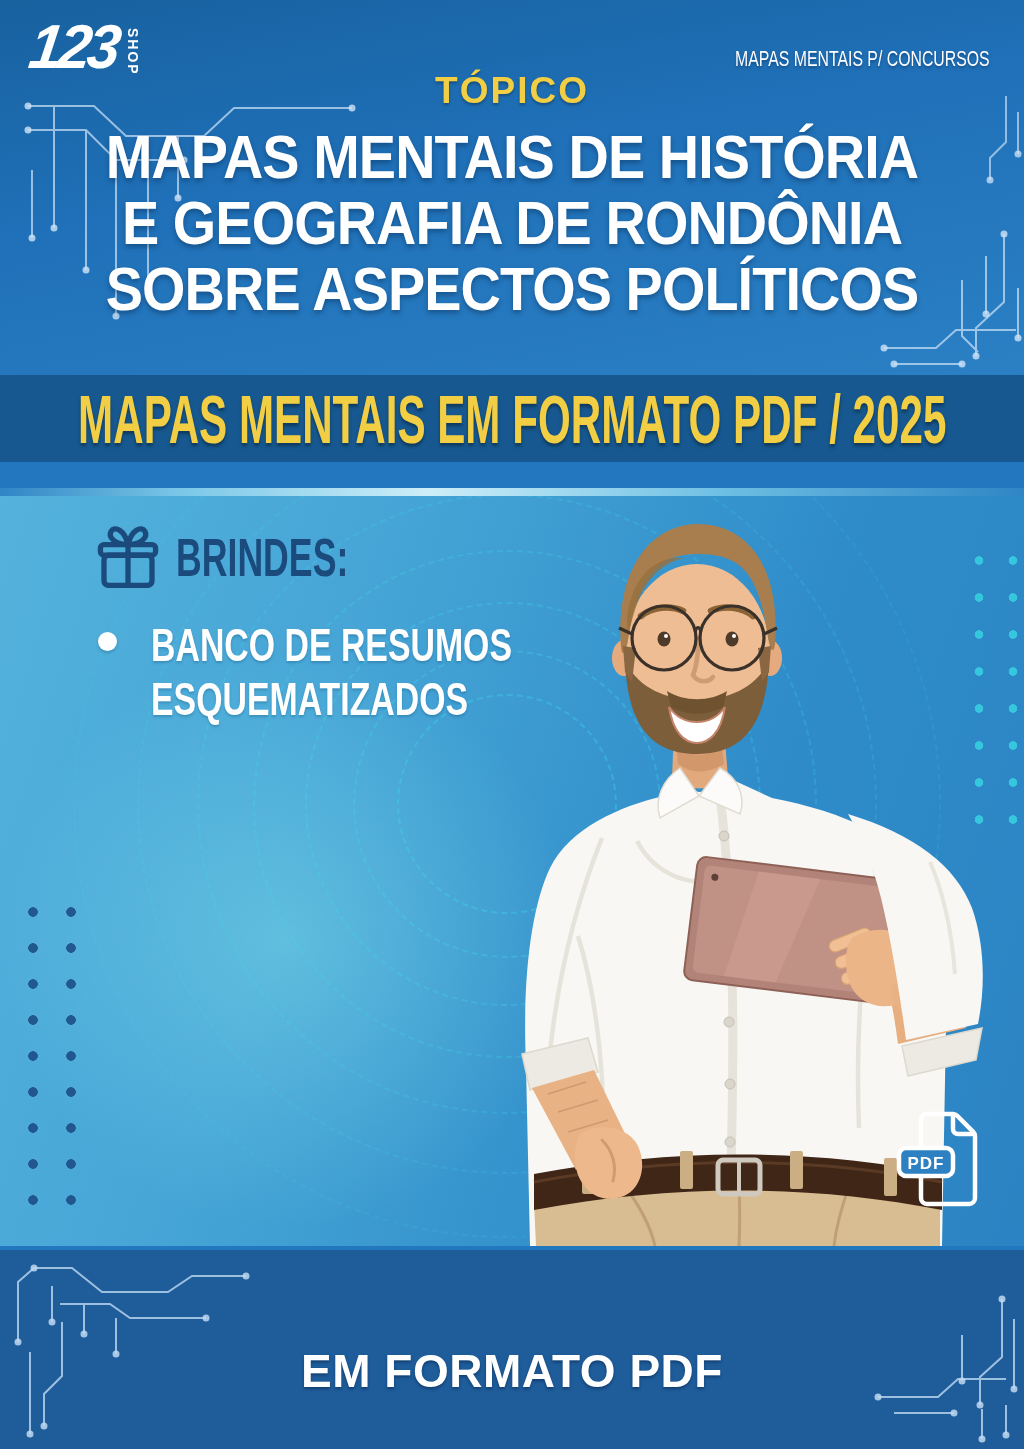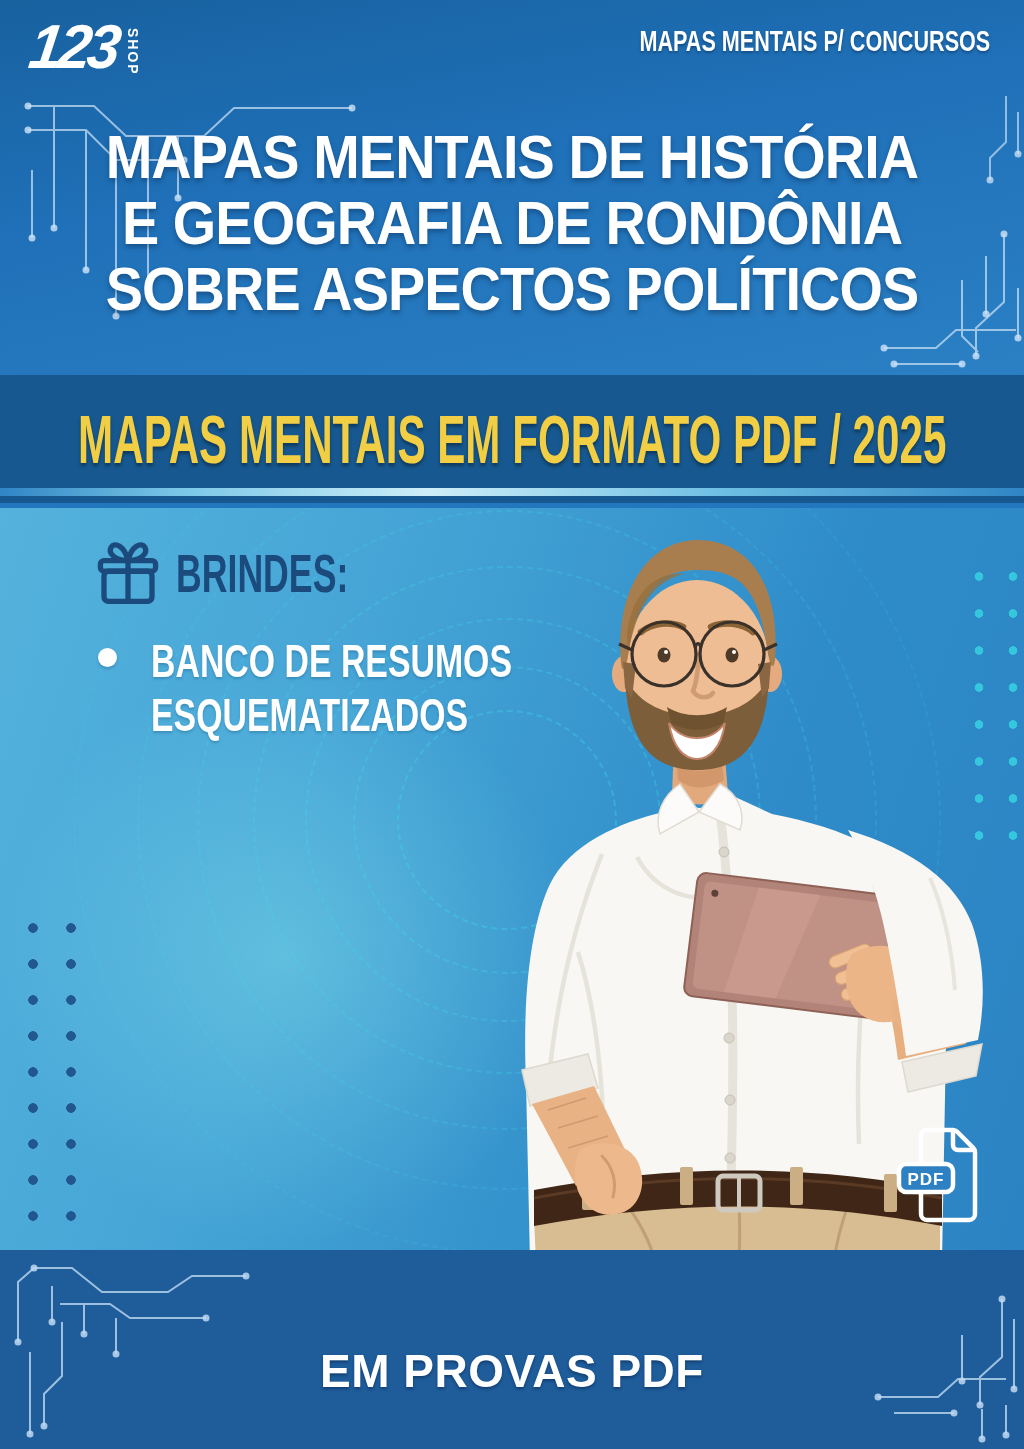--- a/index.html
+++ b/index.html
@@ -6,39 +6,39 @@
   .sheet{position:relative;width:1024px;height:1449px;overflow:hidden;margin:0 auto;
          font-family:"Liberation Sans",sans-serif;background:#2277bf;}
   section{position:absolute;left:0;width:100%;}
 
   
   .header{top:0;height:375px;background:linear-gradient(170deg,#18619f 0%,#1f70b8 42%,#2b80c4 100%);}
   .logo{position:absolute;left:30px;top:16px;display:flex;color:#fff;}
   .logo-num{font-size:62px;line-height:62px;font-style:italic;font-weight:900;letter-spacing:-4px;
             transform:skewX(-8deg) scaleX(.95);transform-origin:left center;}
   .logo-sub{writing-mode:vertical-rl;font-size:14px;font-weight:700;letter-spacing:2px;margin:12px 0 0 4px;}
-  .topright{position:absolute;top:24px;right:34px;color:#fff;font-weight:700;font-size:30px;white-space:nowrap;}
+  .topright{position:absolute;top:46px;right:34px;color:#fff;font-weight:400;font-size:22px;white-space:nowrap;}
   .topright span{display:inline-block;transform:scaleX(.72);transform-origin:right center;
                  text-shadow:0 2px 3px rgba(0,20,50,.35);}
   .kicker{position:absolute;top:70px;left:0;width:100%;text-align:center;color:#f2ce45;
           font-size:37px;font-weight:800;letter-spacing:2px;text-shadow:0 2px 3px rgba(0,0,0,.3);}
   .title{position:absolute;top:124px;left:0;right:0;margin:0;text-align:center;color:#fff;
          font-size:62px;line-height:66px;font-weight:700;transform:scaleX(.9);transform-origin:50% 0;
          text-shadow:0 3px 6px rgba(5,35,70,.4);letter-spacing:-1px;}
   .title .tl{display:block;white-space:nowrap;}
 
   
-  .banner{top:375px;height:128px;background:#16588f;display:flex;align-items:center;justify-content:center;}
+  .banner{top:375px;height:87px;background:#16588f;display:flex;align-items:center;justify-content:center;}
   .banner-text{color:#f2ce45;font-size:68px;font-weight:800;white-space:nowrap;
                transform:scaleX(.62);transform-origin:center;text-shadow:0 3px 4px rgba(0,0,0,.35);}
   .banner-glow{position:absolute;top:488px;left:0;width:100%;height:8px;z-index:3;
                background:linear-gradient(90deg,#2f86c4,#7cc8e8 18%,#cdeef8 42%,#6fc0e4 70%,#2f86c4);}
 
   
-  .photo{top:508px;height:754px;overflow:hidden;
+  .photo{top:492px;height:754px;overflow:hidden;
          background:linear-gradient(108deg,#54b2dc 0%,#46a5d6 32%,#2f8cc9 68%,#2c83c3 100%);}
   .photo::before{content:"";position:absolute;left:-8%;top:22%;width:72%;height:75%;
          background:radial-gradient(circle,rgba(140,232,238,.38),rgba(140,232,238,0) 62%);}
   .ring{position:absolute;border-radius:50%;border:2.5px dashed rgba(62,220,234,.55);}
   .dots{position:absolute;}
   .dots-right{left:956px;top:44px;width:70px;height:312px;opacity:.85;
       background-image:radial-gradient(circle,#35d2e2 4px,rgba(0,0,0,0) 4.6px);
       background-size:34px 37px;background-position:6px 6px;}
   .dots-left{left:6px;top:398px;width:78px;height:318px;opacity:.9;
       background-image:radial-gradient(circle,#1c4e86 4.5px,rgba(0,0,0,0) 5.1px);
@@ -126,20 +126,21 @@
         </g>
     </svg>
 
     <div class="logo">
       <span class="logo-num">123</span>
       <span class="logo-sub">SHOP</span>
     </div>
     <div class="topright">
       <span>MAPAS MENTAIS P/ CONCURSOS</span>
     </div>
+    <div class="kicker">TÓPICO</div>
     <h1 class="title">
       <span class="tl">MAPAS MENTAIS DE HISTÓRIA</span>
       <span class="tl">E GEOGRAFIA DE RONDÔNIA</span>
       <span class="tl">SOBRE ASPECTOS POLÍTICOS</span>
     </h1>
   </section>
 
   <section class="banner">
     <span class="banner-text">MAPAS MENTAIS EM FORMATO PDF / 2025</span>
   </section>
@@ -325,16 +326,16 @@
         <circle cx="126" cy="112" r="3.5"></circle>
           <circle cx="160" cy="96" r="3.5"></circle>
           <circle cx="108" cy="88" r="3.5"></circle>
         <circle cx="24" cy="104" r="3.5"></circle>
           <circle cx="100" cy="120" r="3.5"></circle>
           <circle cx="128" cy="146" r="3.5"></circle>
         <circle cx="152" cy="142" r="3.5"></circle>
           <circle cx="148" cy="6" r="3.5"></circle>
       </g>
     </svg>
-    <div class="footer-label">EM PROVAS PDF</div>
+    <div class="footer-label">EM FORMATO PDF</div>
   </section>
 
 </div>
 
 </body></html>

